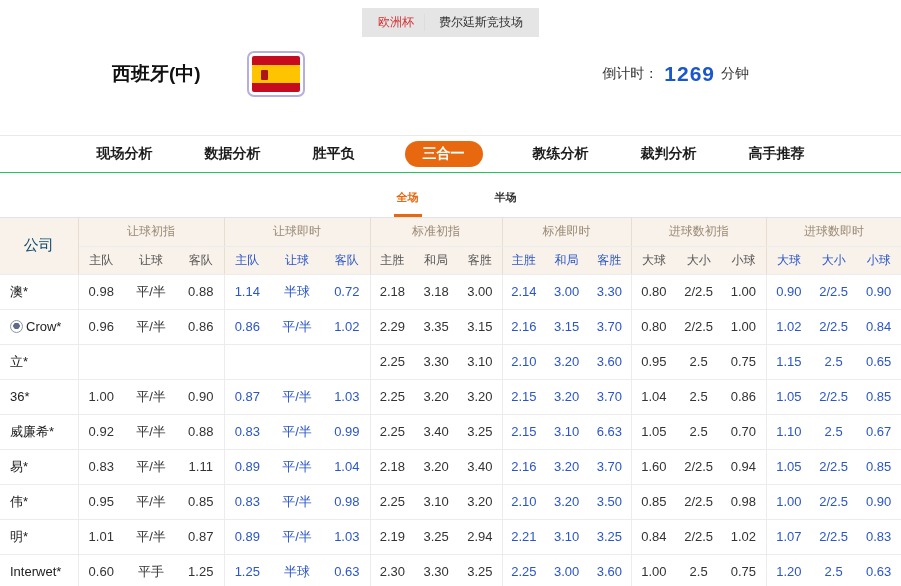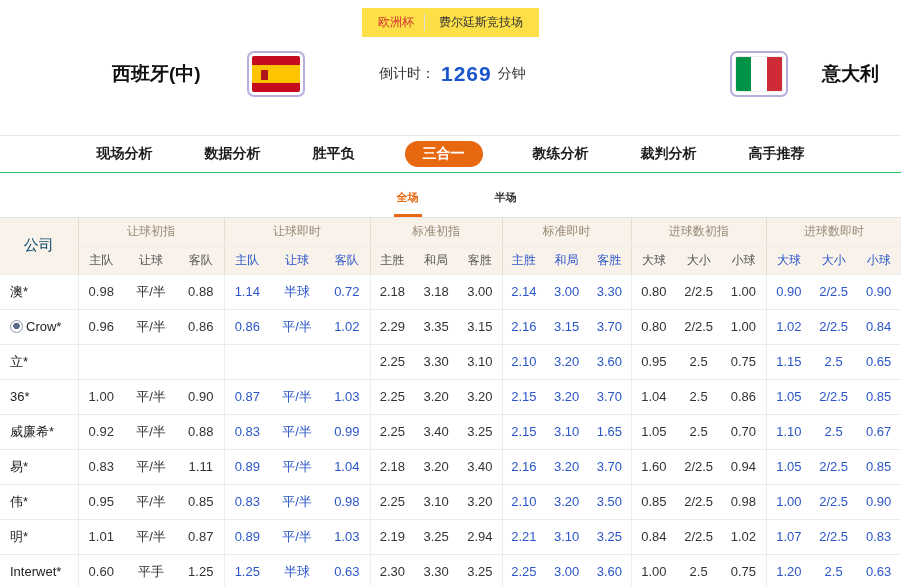--- a/index.html
+++ b/index.html
@@ -11,21 +11,21 @@
   }
   *{box-sizing:border-box;}
   body{
     margin:0; width:901px; height:586px; overflow:hidden;
     background:#fff; color:#333;
     font-family:"Liberation Sans","DejaVu Sans",sans-serif;
   }
   
   .top-strip{display:flex;justify-content:center;margin-top:8px;}
   .top-strip-inner{
-    background:#fde047;padding:6px 16px;display:flex;gap:14px;
+    background:#e5e5e5;padding:6px 16px;display:flex;gap:14px;
     align-items:flex-start;font-size:12px;
   }
   .league{color:var(--league-red);padding-right:10px;border-right:1px solid #ddd;}
   .kickoff{font-weight:bold;color:#222;}
   .kickoff b{font-weight:bold;}
   .venue{color:#333;}
   
   .match-row{
     display:flex;align-items:center;justify-content:space-between;
     padding:14px 22px 16px 112px;
@@ -108,26 +108,20 @@
   <div class="team left">
     <span class="team-name">西班牙(中)</span>
     <span class="flag-box">
         <span class="flag spain"></span>
       </span>
   </div>
   <div class="countdown">
     <span class="cd-label">倒计时：</span>
     <span class="cd-value">1269</span>
     <span class="cd-unit">分钟</span>
-  </div>
-  <div class="team right">
-    <span class="flag-box">
-        <span class="flag italy"></span>
-      </span>
-    <span class="team-name">意大利</span>
   </div>
 </div>
 
 <div class="nav-row">
     <span class="nav-tab">现场分析</span>
     <span class="nav-tab">数据分析</span>
     <span class="nav-tab">胜平负</span>
     <span class="nav-tab active">三合一</span>
     <span class="nav-tab">教练分析</span>
     <span class="nav-tab">裁判分析</span>
@@ -283,21 +277,21 @@
         <td class="init">平/半</td>
         <td class="init">0.88</td>
         <td class="live gb">0.83</td>
         <td class="live">平/半</td>
         <td class="live">0.99</td>
         <td class="init gb">2.25</td>
         <td class="init">3.40</td>
         <td class="init">3.25</td>
         <td class="live gb">2.15</td>
         <td class="live">3.10</td>
-        <td class="live">1.65</td>
+        <td class="live">6.63</td>
         <td class="init gb">1.05</td>
         <td class="init">2.5</td>
         <td class="init">0.70</td>
         <td class="live gb">1.10</td>
         <td class="live">2.5</td>
         <td class="live">0.67</td>
       </tr>
       <tr>
         <td class="company"><span>易*</span></td>
         <td class="init gb">0.83</td>

